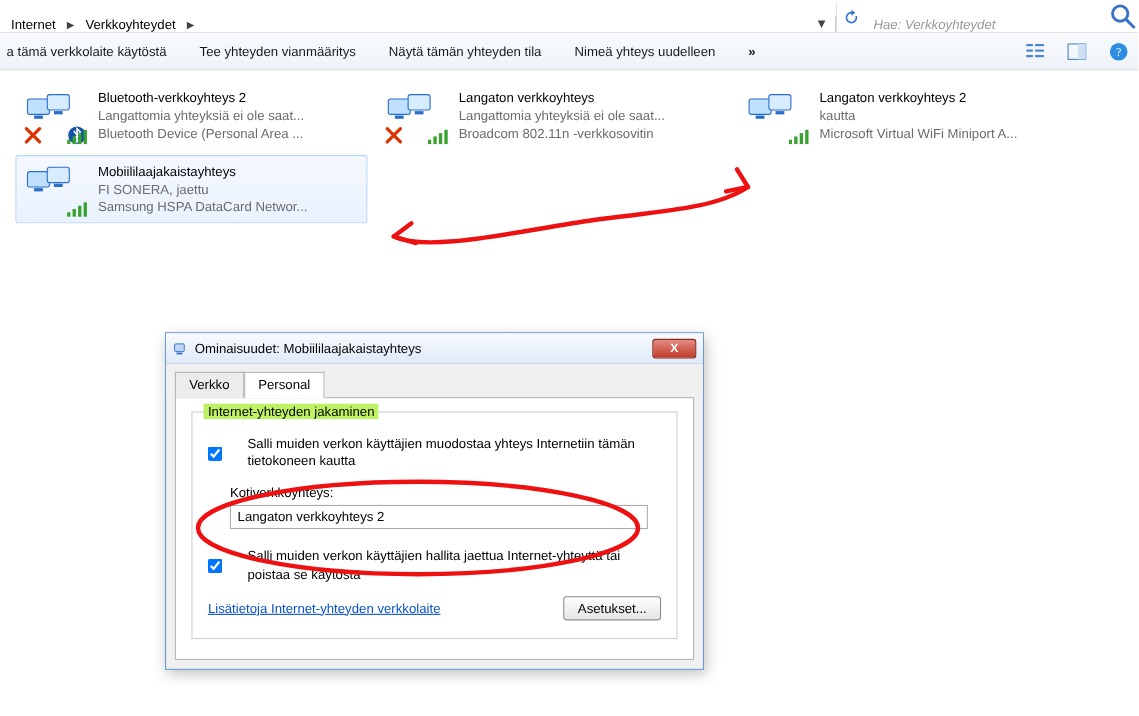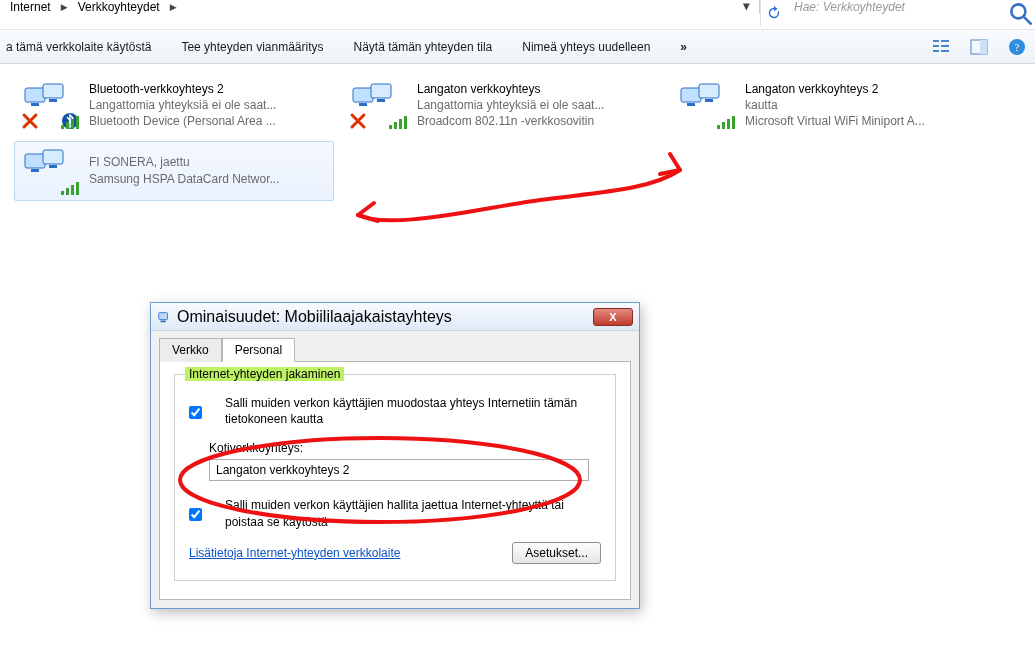--- a/index.html
+++ b/index.html
@@ -9,21 +9,21 @@
     background: #fff;
     color: #000;
     width: 1035px;
     height: 651px;
     overflow: hidden;
     position: relative;
   }
   
   .addressbar {
     display: flex;
-    align-items: flex-start;
+    align-items: flex-end;
     height: 30px;
     border-bottom: 1px solid #e3e3e3;
     background: #fff;
   }
   .breadcrumb {
     flex: 0 0 760px;
     display: flex;
     align-items: center;
     padding: 0 6px;
     gap: 4px;
@@ -85,21 +85,21 @@
   .content {
     padding: 10px 14px;
     display: flex;
     flex-wrap: wrap;
     gap: 4px 8px;
     align-content: flex-start;
   }
   .conn-item {
     width: 320px;
     display: flex;
-    align-items: center;
+    align-items: flex-end;
     gap: 10px;
     padding: 6px 8px;
     border: 1px solid transparent;
     border-radius: 2px;
   }
   .conn-item.selected {
     background: linear-gradient(#f4f8ff,#eaf2ff);
     border: 1px solid #bcd6f5;
   }
   .conn-icon {
@@ -138,21 +138,21 @@
     box-shadow: 2px 4px 12px rgba(0,0,0,.25);
   }
   .dlg-title {
     height: 28px;
     background: linear-gradient(#f8fbff,#dfe9f7);
     display: flex; align-items: center;
     padding: 0 6px;
     gap: 6px;
     border-bottom: 1px solid #c9d6ea;
   }
-  .dlg-title .t { flex:1; font-size:16px; }
+  .dlg-title .t { flex:1; font-size:12px; }
   .dlg-close {
     width: 40px; height: 18px;
     background: linear-gradient(#e48b83,#c03b2b);
     border: 1px solid #8b2a1f;
     border-radius: 3px;
     color: #fff;
     font-weight: bold;
     font-size: 11px;
     display:flex; align-items:center; justify-content:center;
   }
@@ -400,20 +400,21 @@
       <span class="overlay-br sig-overlay">
         <svg viewBox="0 0 20 16">
             <rect x="0" y="11" width="3" height="4" fill="#38a22e"></rect>
             <rect x="5" y="8" width="3" height="7" fill="#38a22e"></rect>
             <rect x="10" y="5" width="3" height="10" fill="#38a22e"></rect>
             <rect x="15" y="2" width="3" height="13" fill="#38a22e"></rect>
           </svg>
       </span>
     </div>
     <div class="conn-text">
+      <div class="conn-title">Mobiililaajakaistayhteys</div>
       <div class="conn-sub">FI SONERA, jaettu</div>
       <div class="conn-sub">Samsung HSPA DataCard Networ...</div>
     </div>
   </div>
   </div>
 
 <svg class="annot-arrow" viewBox="0 0 360 90">
   <path d="M 18 70 C 50 85, 130 65, 200 55 C 260 47, 310 45, 340 25" fill="none" stroke="#e11" stroke-width="4" stroke-linecap="round"></path>
   <path d="M 18 70 l 16 -12 M 18 70 l 20 6" fill="none" stroke="#e11" stroke-width="4" stroke-linecap="round"></path>
   <path d="M 340 25 l -10 -16 M 340 25 l -20 4" fill="none" stroke="#e11" stroke-width="4" stroke-linecap="round"></path>

